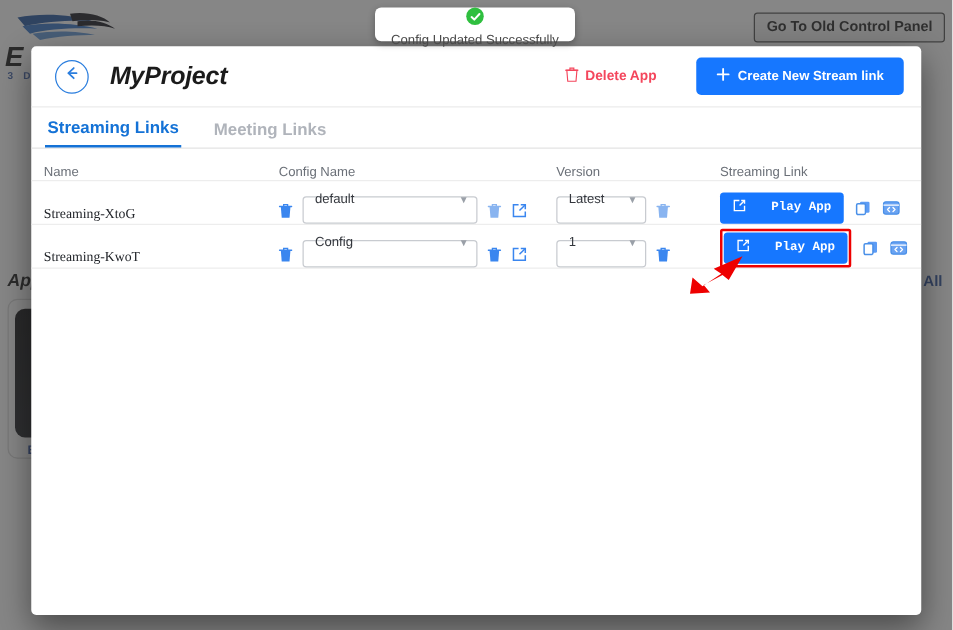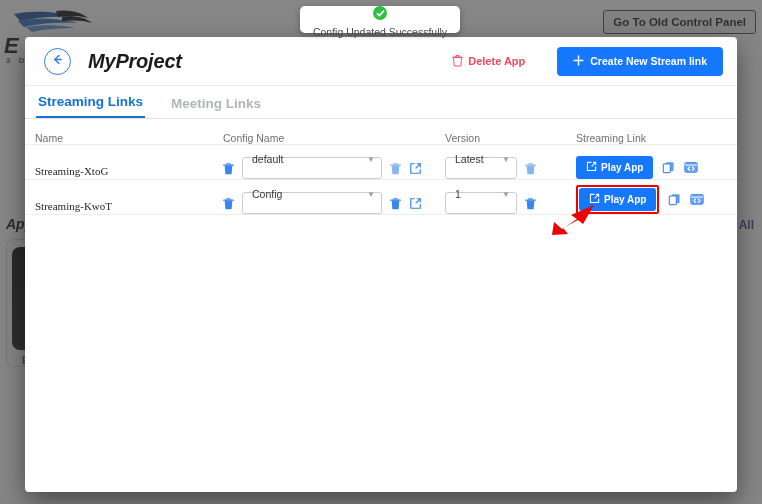--- a/index.html
+++ b/index.html
@@ -181,25 +181,25 @@
     padding: 0 6px 18px 9px;
     font-size: 10.5px; color: #33363c;
     cursor: pointer;
   }
   .select .caret { margin-left: auto; color: #9aa0a8; font-size: 8px; }
   .select.narrow { width: 72px; }
 
   .icon-btn { cursor: pointer; display: inline-flex; line-height: 0; }
 
   .play-btn {
-    display: inline-flex; align-items: center; gap: 4px;
+    display: inline-flex; align-items: center; gap: 20px;
     background: #1677ff; color: #fff;
     font-size: 10px; font-weight: bold;
     padding: 5px 10px; border-radius: 3px; border: none;
-    cursor: pointer; white-space: nowrap;
+    cursor: pointer; white-space: nowrap; font-family: Liberation Mono, monospace;
   }
   .play-wrap { display: inline-flex; }
   .play-wrap.highlight {
     border: 2.5px solid #ee0000;
     padding: 1px;
     border-radius: 2px;
   }
 
   
   #red-arrow {

